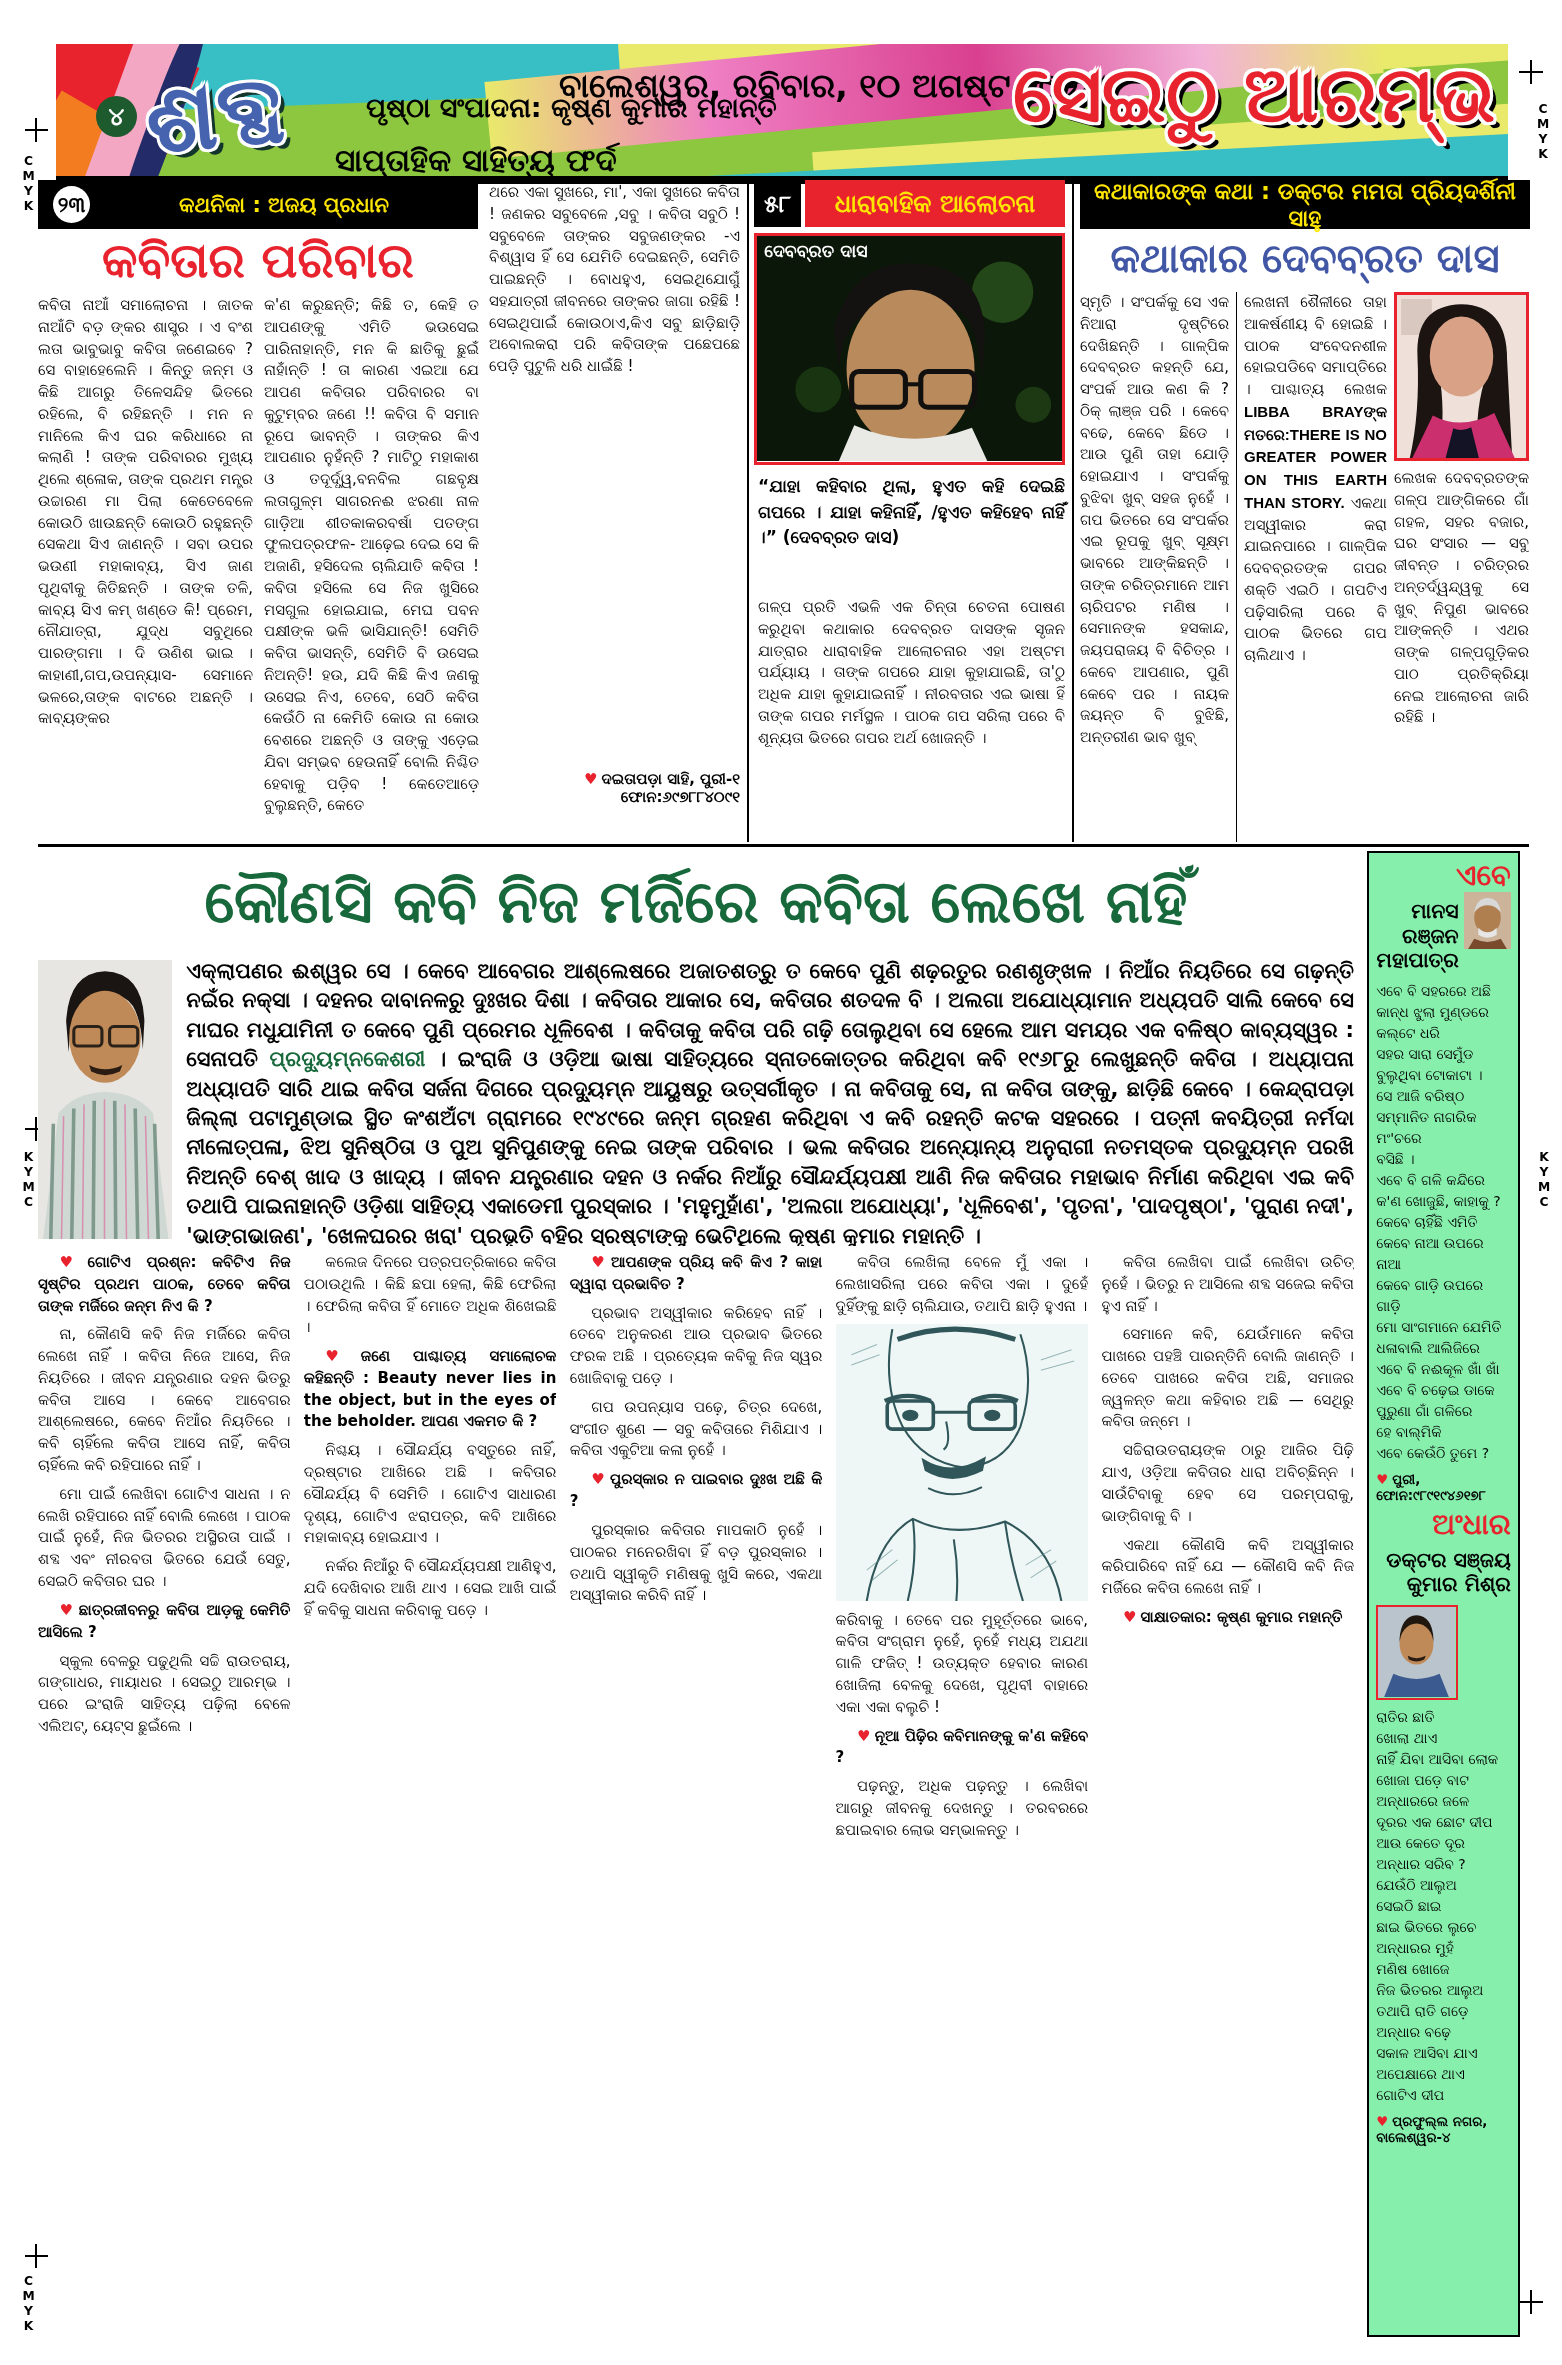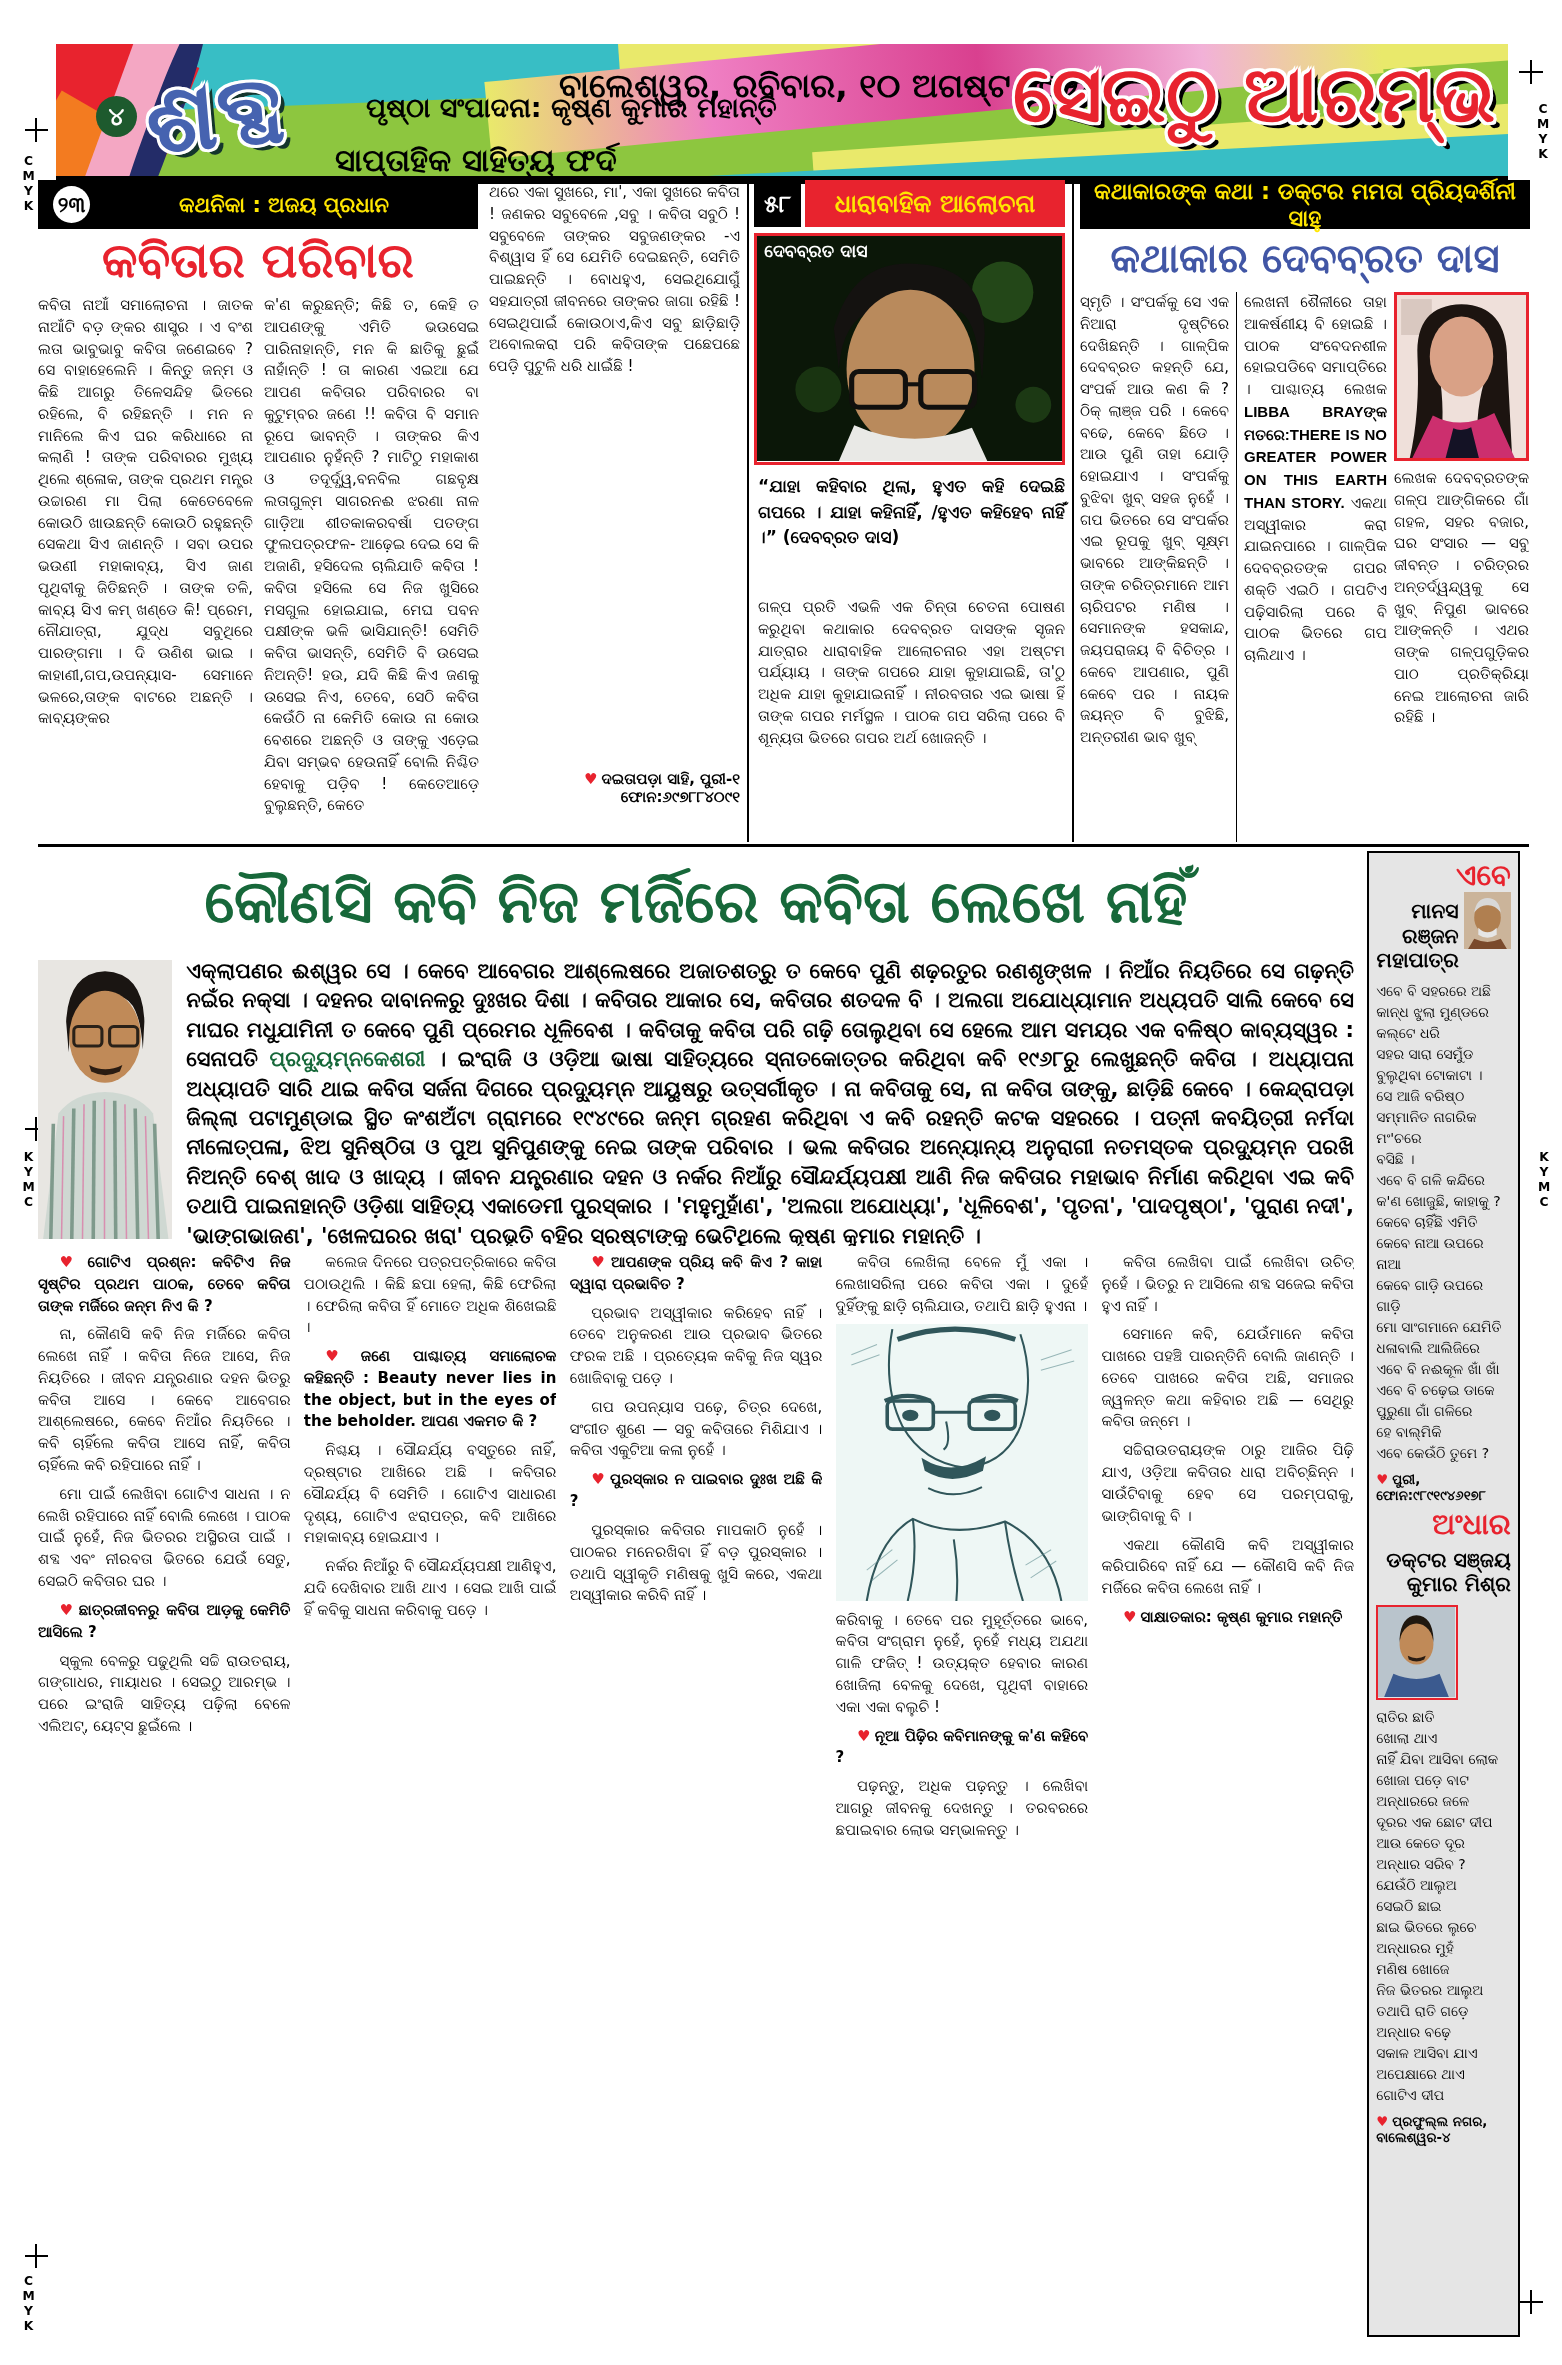--- a/index.html
+++ b/index.html
@@ -56,21 +56,21 @@
   .hrule{position:absolute;height:3.1px;background:#000;}
   .heart{color:#e8232e;font-weight:bold;margin-right:4.1px;}
   .signoff{text-align:right;font-weight:bold;font-size:15px;margin-top:9px;}
   .photoframe{border:3.1px solid #e8232e;box-sizing:border-box;overflow:hidden;position:relative;}
   .photocap{position:absolute;left:7.2px;top:5.1px;color:#fff;font-size:17.4px;font-weight:bold;z-index:2;}
   .pullquote{font-size:17px;font-weight:bold;line-height:1.5;text-align:justify;}
   .fp{margin:0 0 7.2px 0;text-indent:21.5px;}
   .fp.b{font-weight:bold;}
   .fp.noind{text-indent:0;}
   
-  .sidebox{position:absolute;left:1367px;top:851px;width:153px;height:1486px;background:#e5e5e5;
+  .sidebox{position:absolute;left:1367px;top:851px;width:153px;height:1486px;background:#86efac;
       border:2px solid #000;box-sizing:border-box;padding:7.2px 7.2px;overflow:hidden;}
   .side-kicker{color:#e8232e;font-size:29px;font-weight:bold;text-align:right;line-height:1.1;}
   .side-author{font-size:20.5px;font-weight:bold;text-align:right;margin:7.2px 0 8.2px 0;line-height:1.2;}
   .pl{font-size:14px;line-height:1.5;}
   .side-sign{font-size:13.3px;font-weight:bold;margin:8.2px 0 4.1px 0;}
   
   .feature-intro{font-size:21px;font-weight:bold;line-height:1.4;text-align:justify;overflow-wrap:anywhere;}
   .greenname{color:#17683a;}
   .featcols{position:absolute;left:38px;top:1252px;width:1316px;height:1083px;display:flex;gap:13.3px;}
   .featcol{flex:1 1 0;font-size:15px;line-height:1.45;text-align:justify;overflow-wrap:anywhere;overflow:hidden;}

